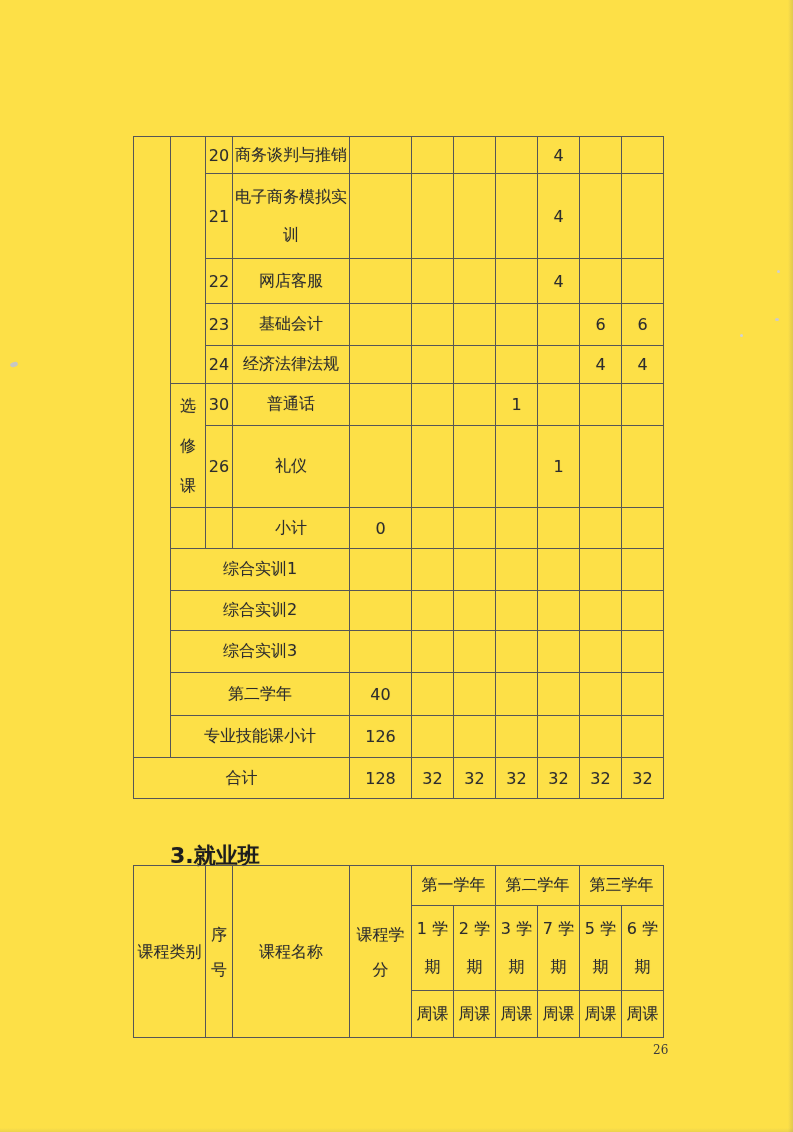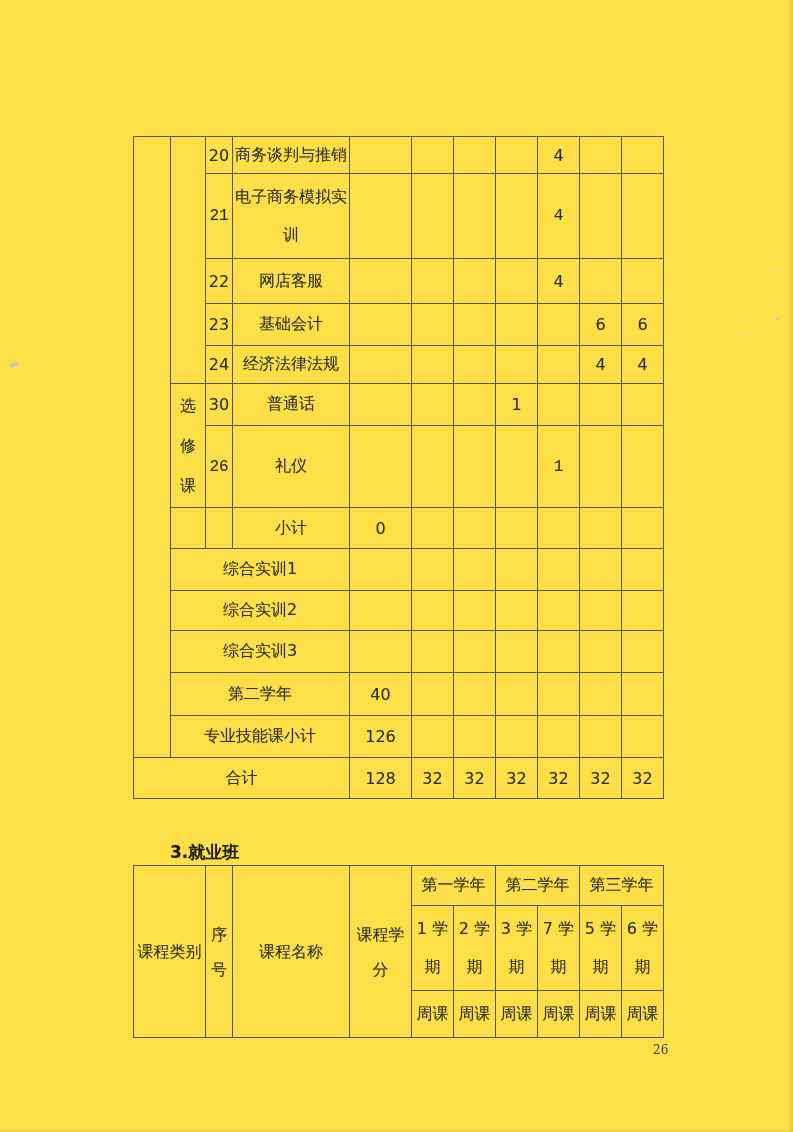--- a/index.html
+++ b/index.html
@@ -22,30 +22,30 @@
     font-weight:normal;
     text-align:center;
     vertical-align:middle;
     padding:0;
     white-space:pre-line;
     color:#2d2d2d;
     text-shadow:0 0 1px rgba(70,70,70,.25);
     overflow:hidden;
   }
   .left{text-align:left;padding-left:2px;}
-  .vb{vertical-align:bottom;padding-bottom:8px;font-family:Liberation Mono, monospace;}
+  .vb{vertical-align:bottom;padding-bottom:8px;}
   .lh2{line-height:38px;}
   .vlabel{line-height:40px;}
   .hbot{vertical-align:bottom;padding-bottom:10px;line-height:35px;}
   .sem{line-height:38px;}
   #t1{left:133px;top:136px;width:530px;}
   #t2{left:133px;top:865px;width:530px;}
   .heading{
     position:absolute;left:170px;top:841px;
-    font-size:17px;font-weight:700;color:#1d1d1d;
+    font-size:22px;font-weight:700;color:#1d1d1d;
     text-shadow:0 0 1px rgba(40,40,40,.3);
   }
   .pagenum{
     position:absolute;left:653px;top:1043px;
     font-family:"DejaVu Serif","Liberation Serif",serif;
     font-size:12px;color:#3c3c3c;
   }
   .speck{position:absolute;border-radius:50%;}
   .sp1{left:10px;top:362px;width:8px;height:5px;background:#c7c7c4;transform:rotate(-20deg);}
   .sp2{left:777px;top:270px;width:3px;height:3px;background:#cfcfcf;}

